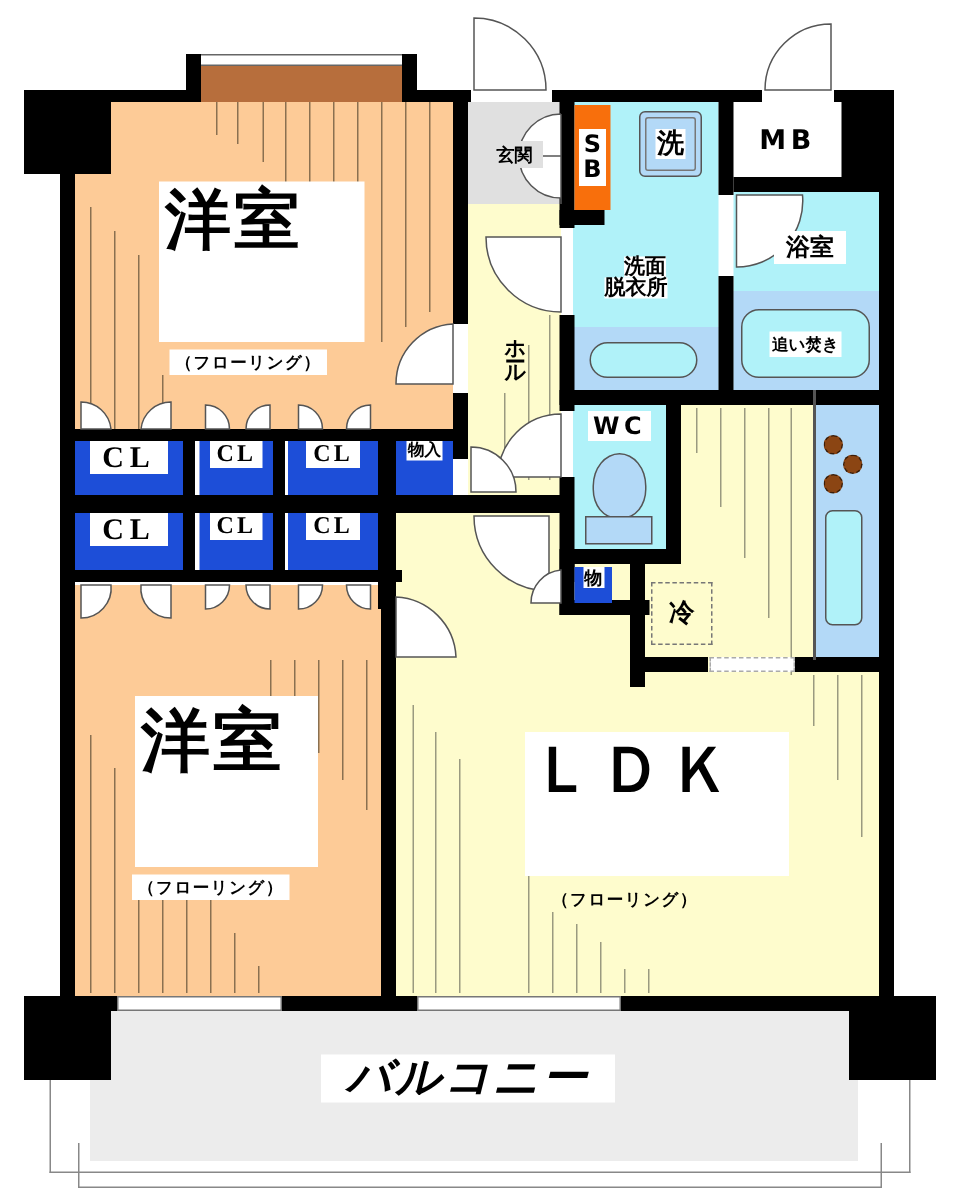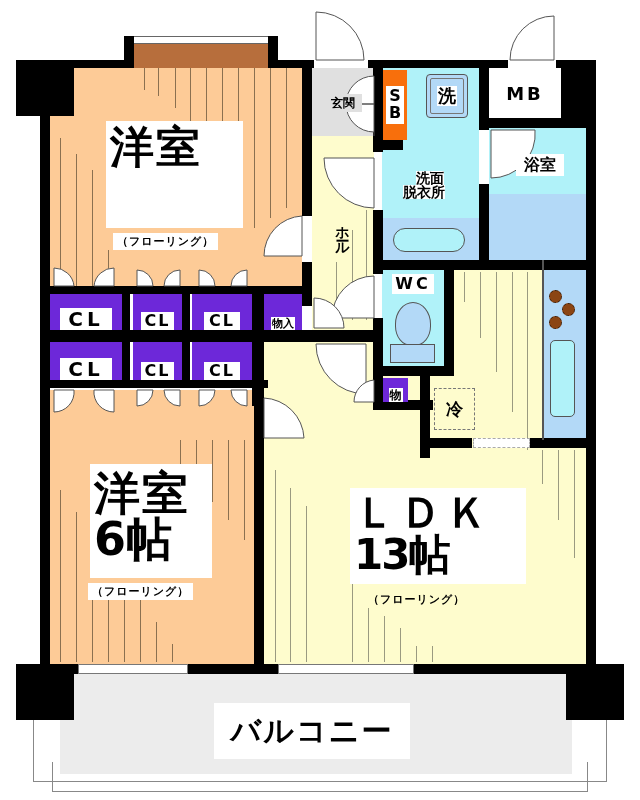--- a/index.html
+++ b/index.html
@@ -11,21 +11,21 @@
     .wood { background-color: #fdcb97; }
     .ldk { background-color: #fefccd; }
     .wet { background-color: #b0f2f9; }
     .wet2 { background-color: #b3d9f7; }
     .grey { background-color: #e0e0e0; }
     .balc { background-color: #ececec; }
     .orange { background-color: #f86f0c; }
     .label-box { position: absolute; background: #fff; color: #000; font-weight: bold; display: flex; align-items: center; justify-content: center; line-height: 1; }
     .big-label { position: absolute; background: #fff; color: #000; font-weight: bold; line-height: 1.0; padding: 2px 6px; }
     .sub { position: absolute; background: #fff; font-size: 11px; font-weight: bold; letter-spacing: 1px; padding: 1px 4px; color: #000; }
-    .cl { position: absolute; background: #6d28d9; display: flex; align-items: flex-end; justify-content: center; }
+    .cl { position: absolute; background: #1d4ed8; display: flex; align-items: flex-start; justify-content: center; font-family: Liberation Serif, serif; }
     .cl span { background: #fff; font-weight: bold; font-size: 20px; padding: 1px 8px; letter-spacing: 4px; line-height: 1; }
     .stripe { position: absolute; width: 1px; background: #8a7050; }
     .stripeL { position: absolute; width: 1px; background: #9a9a80; }
     svg { position: absolute; overflow: visible; }
   </style>
 </head>
 <body>
 
 <div class="abs" style="left:0;top:0;width:640px;height:800px;">
 
@@ -265,20 +265,23 @@
     </div>
 
   <div class="abs" style="left:426px;top:74px;width:42px;height:44px;border:1px solid #555;border-radius:4px;background:#b3d9f7;padding:3px;">
     <div style="width:100%;height:100%;border:1px solid #777;border-radius:2px;display:flex;align-items:center;justify-content:center;">
       <span style="background:#fff;font-weight:bold;font-size:18px;line-height:1;padding:1px;">洗</span>
     </div>
   </div>
 
   <div class="abs" style="left:393px;top:228px;width:72px;height:24px;border:1px solid #555;border-radius:12px;background:#b0f2f9;"></div>
 
+  <div class="abs" style="left:494px;top:206px;width:86px;height:46px;border:1px solid #555;border-radius:12px;background:#b0f2f9;display:flex;align-items:center;justify-content:center;">
+    <span style="background:#fff;font-weight:bold;font-size:11px;padding:1px 2px;">追い焚き</span>
+  </div>
 
   <div class="abs" style="left:395px;top:302px;width:36px;height:44px;border:1px solid #555;border-radius:50% 50% 45% 45%;background:#b3d9f7;"></div>
   <div class="abs" style="left:390px;top:344px;width:45px;height:19px;border:1px solid #555;background:#b3d9f7;"></div>
 
   <div class="abs" style="left:549px;top:290px;width:13px;height:13px;border-radius:50%;background:#8b4513;border:1px dashed #3a1d08;"></div>
   <div class="abs" style="left:562px;top:303px;width:13px;height:13px;border-radius:50%;background:#8b4513;border:1px dashed #3a1d08;"></div>
   <div class="abs" style="left:549px;top:316px;width:13px;height:13px;border-radius:50%;background:#8b4513;border:1px dashed #3a1d08;"></div>
 
   <div class="abs" style="left:550px;top:340px;width:25px;height:77px;border:1px solid #555;border-radius:5px;background:#b0f2f9;"></div>
 
@@ -288,39 +291,37 @@
 
   <div class="abs" style="left:473px;top:438px;width:57px;height:10px;background:#fff;border:1px dashed #aaa;"></div>
 
   <div class="big-label" style="left:106px;top:121px;width:137px;height:107px;font-size:44px;padding:4px 4px;">
     <div style="letter-spacing:2px;">洋室</div>
   </div>
   <div class="sub" style="left:113px;top:233px;">（フローリング）</div>
 
   <div class="big-label" style="left:90px;top:464px;width:122px;height:114px;font-size:46px;padding:6px 4px;">
     <div style="letter-spacing:2px;">洋室</div>
-    <div>6帖</div>
   </div>
   <div class="sub" style="left:88px;top:583px;">（フローリング）</div>
 
   <div class="big-label" style="left:350px;top:488px;width:176px;height:96px;font-size:42px;padding:4px 4px;">
     <div style="letter-spacing:4px;">ＬＤＫ</div>
-    <div style="letter-spacing:-2px;">13帖</div>
   </div>
   <div class="sub" style="left:364px;top:591px;background:#fefccd;">（フローリング）</div>
 
   <div class="label-box" style="left:324px;top:94px;width:38px;height:18px;font-size:12px;background:#e0e0e0;">玄関</div>
 
   <div class="label-box" style="left:335px;top:204px;width:16px;height:58px;font-size:14px;writing-mode:vertical-rl;background:#fefccd;">ホール</div>
 
   <div class="label-box" style="left:403px;top:166px;width:58px;height:38px;font-size:14px;flex-direction:column;align-items:flex-start;background:#b0f2f9;">
     <span style="background:#fff;margin-left:13px;">洗面</span>
     <span style="background:#fff;text-align:center;">脱衣所</span>
   </div>
 
   <div class="label-box" style="left:494px;top:82px;width:62px;height:24px;font-size:18px;letter-spacing:3px;">MB</div>
 
   <div class="label-box" style="left:516px;top:154px;width:48px;height:22px;font-size:16px;background:#fff;">浴室</div>
 
   <div class="label-box" style="left:392px;top:274px;width:42px;height:20px;font-size:16px;letter-spacing:3px;">WC</div>
 
-  <div class="label-box" style="left:214px;top:703px;width:196px;height:56px;font-size:30px;letter-spacing:2px;">バルコニー</div>
+  <div class="label-box" style="left:214px;top:703px;width:196px;height:32px;font-size:30px;letter-spacing:2px;font-style:italic;">バルコニー</div>
 </div>
 
 </body></html>

